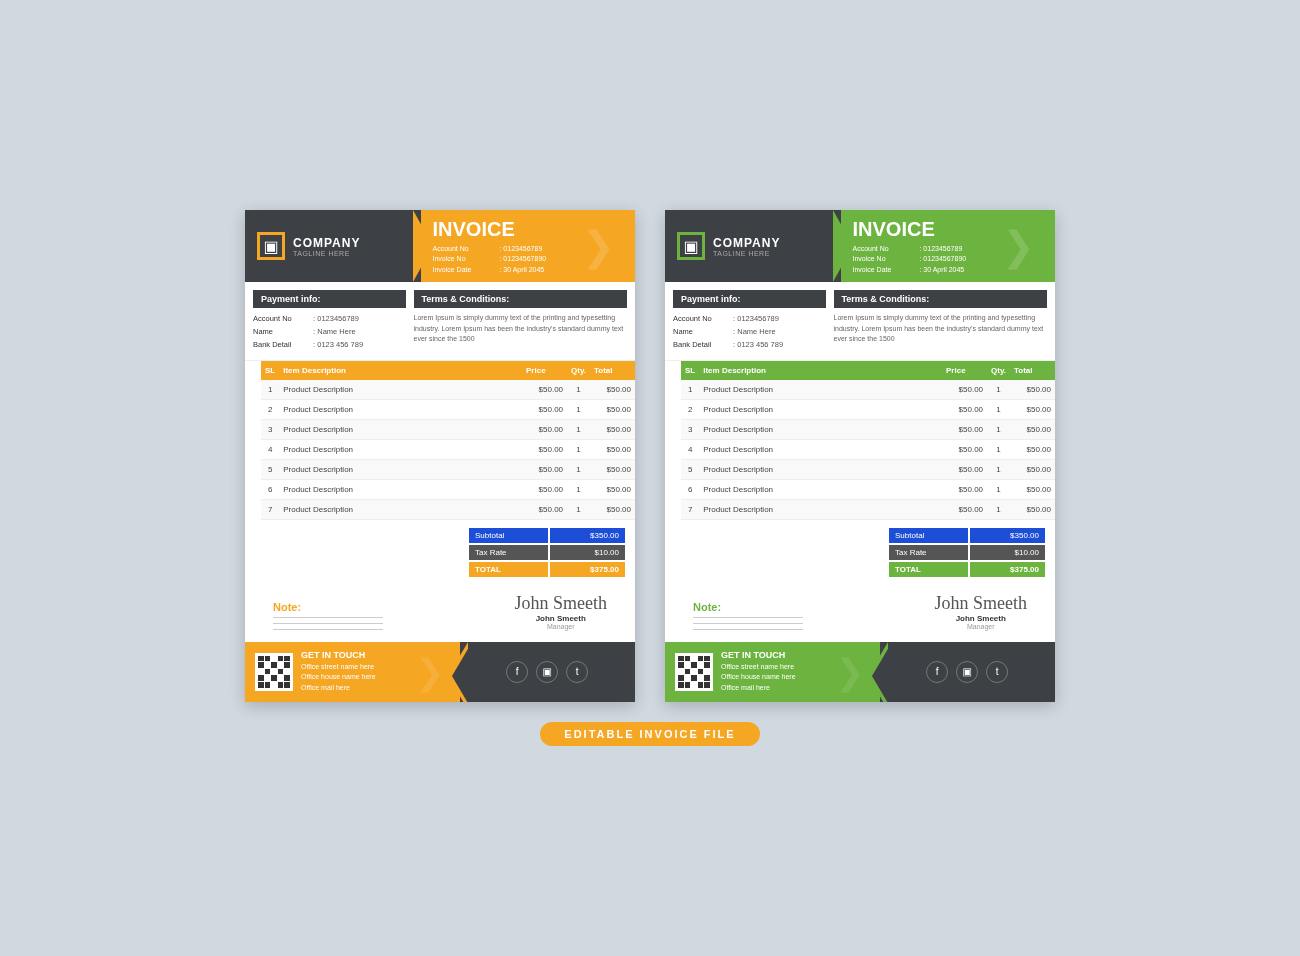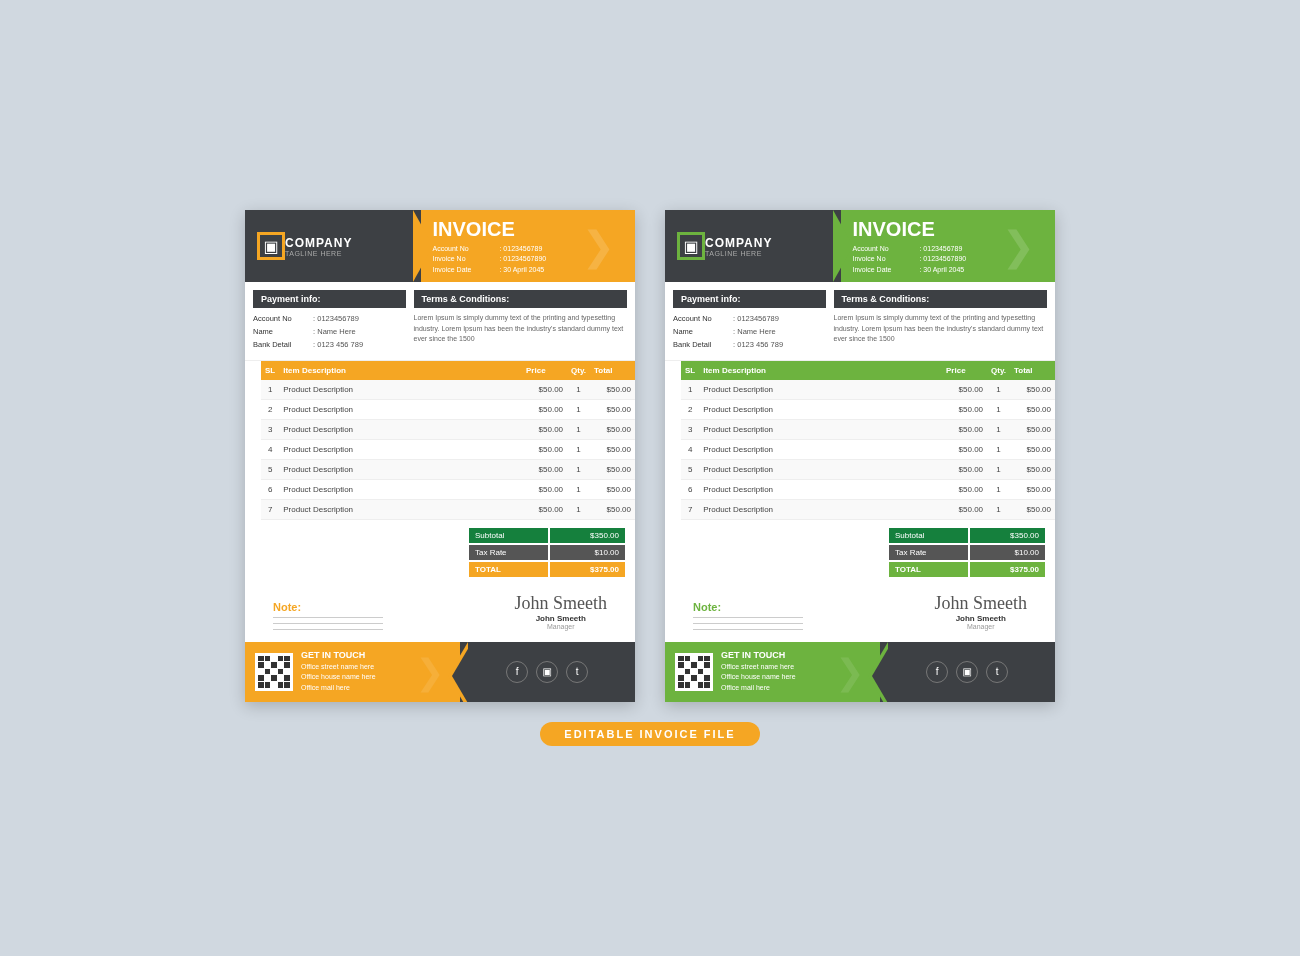--- a/index.html
+++ b/index.html
@@ -65,21 +65,21 @@
       border-top: 36px solid transparent;
       border-bottom: 36px solid transparent;
       z-index: 3;
     }
     .header-arrow.orange { border-left: 20px solid #f5a623; }
     .header-arrow.green { border-left: 20px solid #6db33f; }
 
     .company-logo {
       display: flex;
       align-items: center;
-      gap: 0;
+      gap: 8px;
     }
     .logo-icon {
       width: 28px;
       height: 28px;
       border: 3px solid #f5a623;
       display: flex;
       align-items: center;
       justify-content: center;
       position: relative;
     }
@@ -195,21 +195,21 @@
       margin: 6px 8px;
     }
     .totals-table {
       width: 160px;
     }
     .totals-table tr td {
       padding: 3px 6px;
       font-size: 8px;
       color: #fff;
     }
-    .totals-table tr:nth-child(1) td { background: #15803d; }
+    .totals-table tr:nth-child(1) td { background: #1d4ed8; }
     .totals-table tr:nth-child(2) td { background: #555; }
     .totals-row-final td { font-weight: bold; font-size: 9px; }
     .totals-table.orange .totals-row-final td { background: #f5a623 !important; }
     .totals-table.green .totals-row-final td { background: #6db33f !important; }
     .totals-table td:last-child { text-align: right; }
 
     
     .note-signature {
       display: flex;
       justify-content: space-between;

